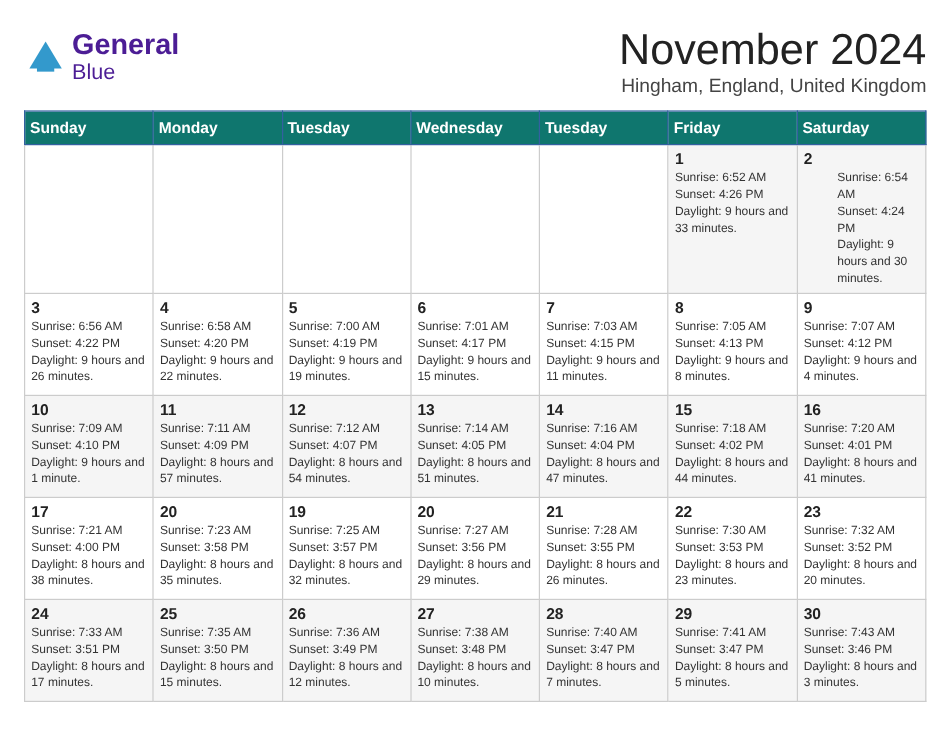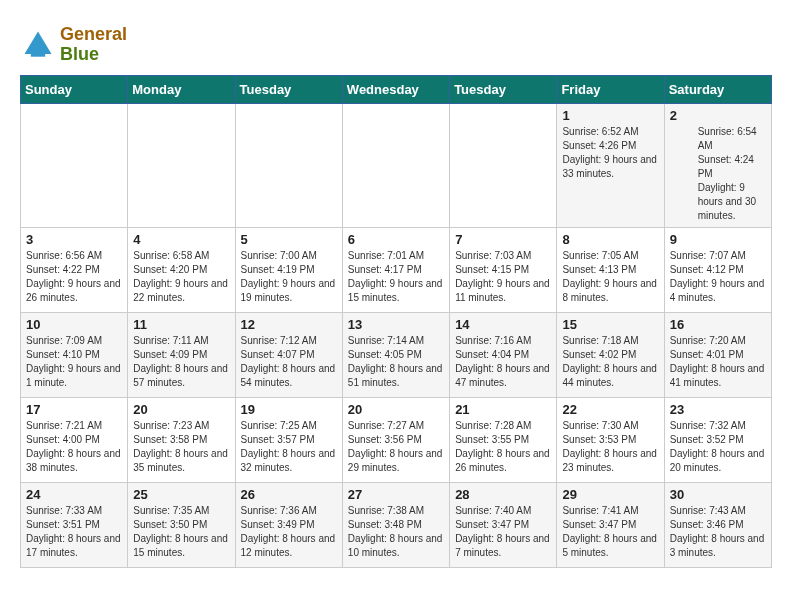--- a/index.html
+++ b/index.html
@@ -20,28 +20,28 @@
       display: flex;
       align-items: center;
       margin-top: 5px;
     }
     .logo-text {
       display: flex;
       flex-direction: column;
       line-height: 1.1;
     }
     .logo-general {
-      font-size: 18px;
+      font-size: 24px;
       font-weight: bold;
-      color: #a16207;
+      color: #4c1d95;
     }
     .logo-blue {
       font-size: 18px;
-      font-weight: bold;
-      color: #4d7c0f;
+      font-weight: normal;
+      color: #4c1d95;
     }
     .logo-icon {
       width: 36px;
       height: 36px;
       margin-right: 4px;
     }
     .title-section {
       text-align: right;
     }
     .month-title {
@@ -105,20 +105,24 @@
   <div class="logo">
     <svg class="logo-icon" viewBox="0 0 40 40">
       <polygon points="20,5 35,30 5,30" fill="#3399cc"></polygon>
       <rect x="12" y="28" width="16" height="5" fill="#3399cc"></rect>
     </svg>
     <div class="logo-text">
       <span class="logo-general">General</span>
       <span class="logo-blue">Blue</span>
     </div>
   </div>
+  <div class="title-section">
+    <div class="month-title">November 2024</div>
+    <div class="location">Hingham, England, United Kingdom</div>
+  </div>
 </div>
 
 <table>
   <thead>
     <tr>
     <th>Sunday</th>
         <th>Monday</th>
         <th>Tuesday</th>
         <th>Wednesday</th>
         <th>Tuesday</th>

